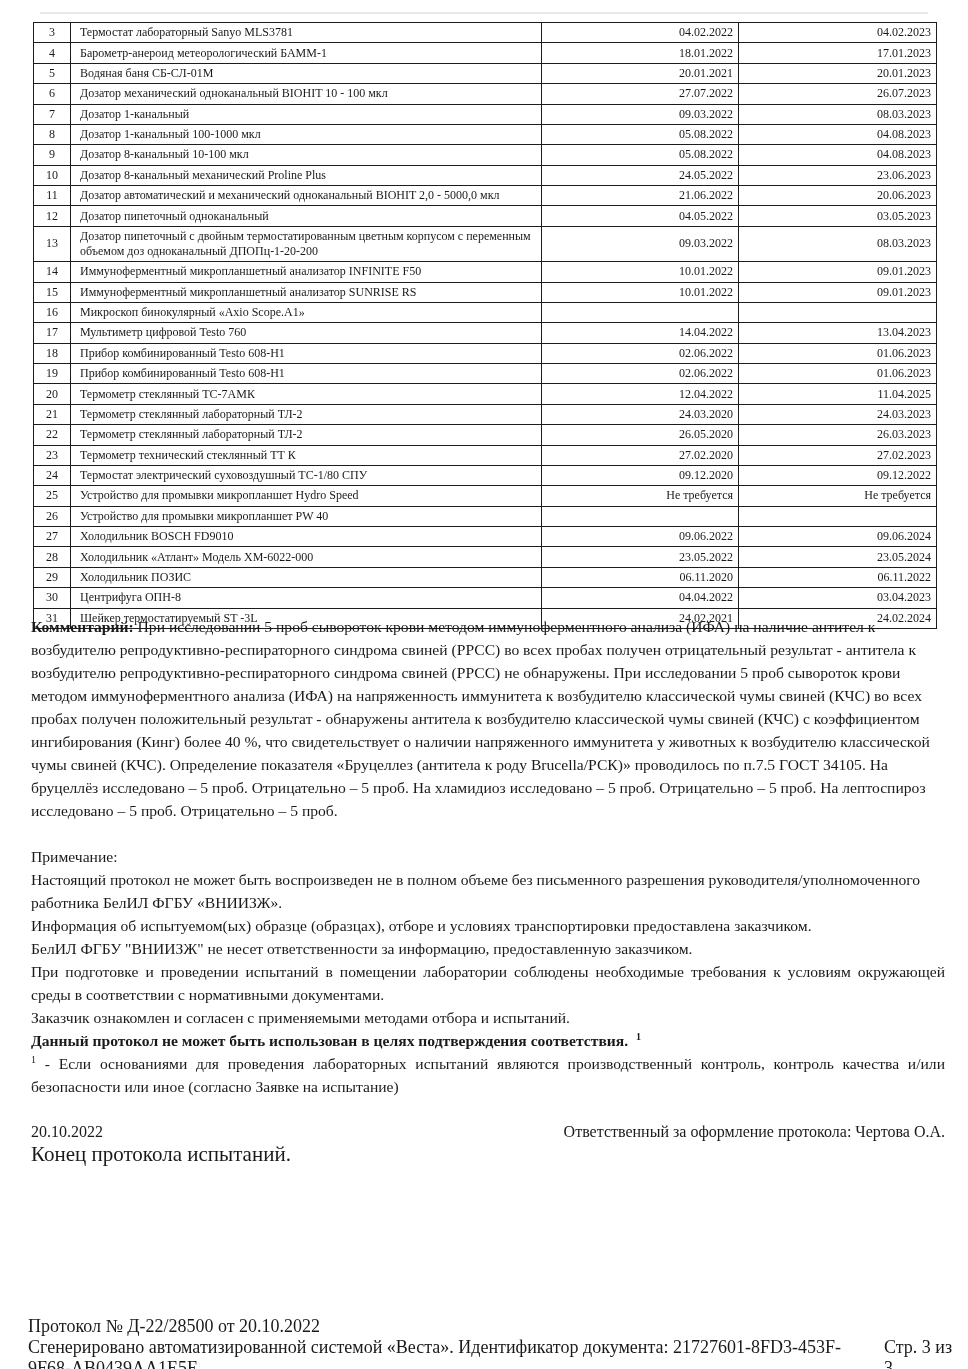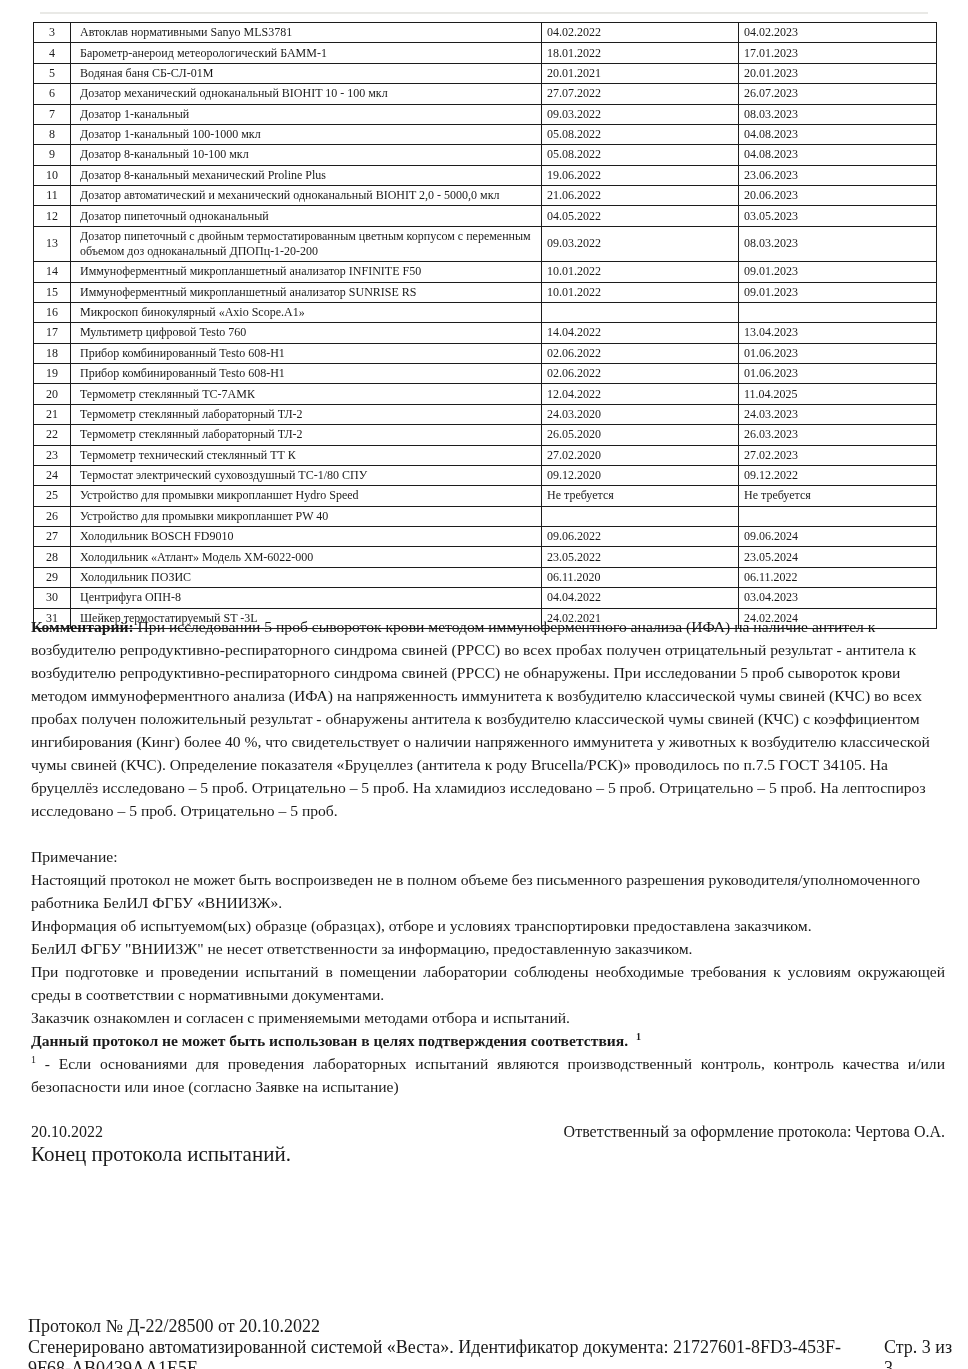--- a/index.html
+++ b/index.html
@@ -35,21 +35,21 @@
     padding: 2.2px 5px;
     vertical-align: middle;
     overflow: hidden;
   }
   table.equip col.c-num  { width: 37px; }
   table.equip col.c-name { width: 471px; }
   table.equip col.c-d1   { width: 197px; }
   table.equip col.c-d2   { width: 198px; }
   table.equip td.num  { text-align: center; }
   table.equip td.name { text-align: left; padding-left: 9px; }
-  table.equip td.date { text-align: left; }
+  table.equip td.date { text-align: right; }
   .body-text {
     position: absolute;
     top: 615px; left: 31px;
     width: 914px;
     font-size: 15.6px;
     line-height: 23px;
   }
   .body-text p { margin: 0; }
   .comment-par { text-align: left; }
   .comment-par b { font-weight: bold; }
@@ -91,21 +91,21 @@
     <colgroup>
       <col class="c-num">
         <col class="c-name">
         <col class="c-d1">
         <col class="c-d2">
     </colgroup>
     <tbody>
 
         <tr>
           <td class="num">3</td>
-          <td class="name">Автоклав нормативными Sanyo MLS3781</td>
+          <td class="name">Термостат лабораторный Sanyo MLS3781</td>
           <td class="date">04.02.2022</td>
           <td class="date">04.02.2023</td>
         </tr>
 
         <tr>
           <td class="num">4</td>
           <td class="name">Барометр-анероид метеорологический БАММ-1</td>
           <td class="date">18.01.2022</td>
           <td class="date">17.01.2023</td>
         </tr>
@@ -141,21 +141,21 @@
         <tr>
           <td class="num">9</td>
           <td class="name">Дозатор 8-канальный 10-100 мкл</td>
           <td class="date">05.08.2022</td>
           <td class="date">04.08.2023</td>
         </tr>
 
         <tr>
           <td class="num">10</td>
           <td class="name">Дозатор 8-канальный механический Proline Plus</td>
-          <td class="date">19.06.2022</td>
+          <td class="date">24.05.2022</td>
           <td class="date">23.06.2023</td>
         </tr>
 
         <tr>
           <td class="num">11</td>
           <td class="name">Дозатор автоматический и механический одноканальный BIOHIT 2,0 - 5000,0 мкл</td>
           <td class="date">21.06.2022</td>
           <td class="date">20.06.2023</td>
         </tr>
 

